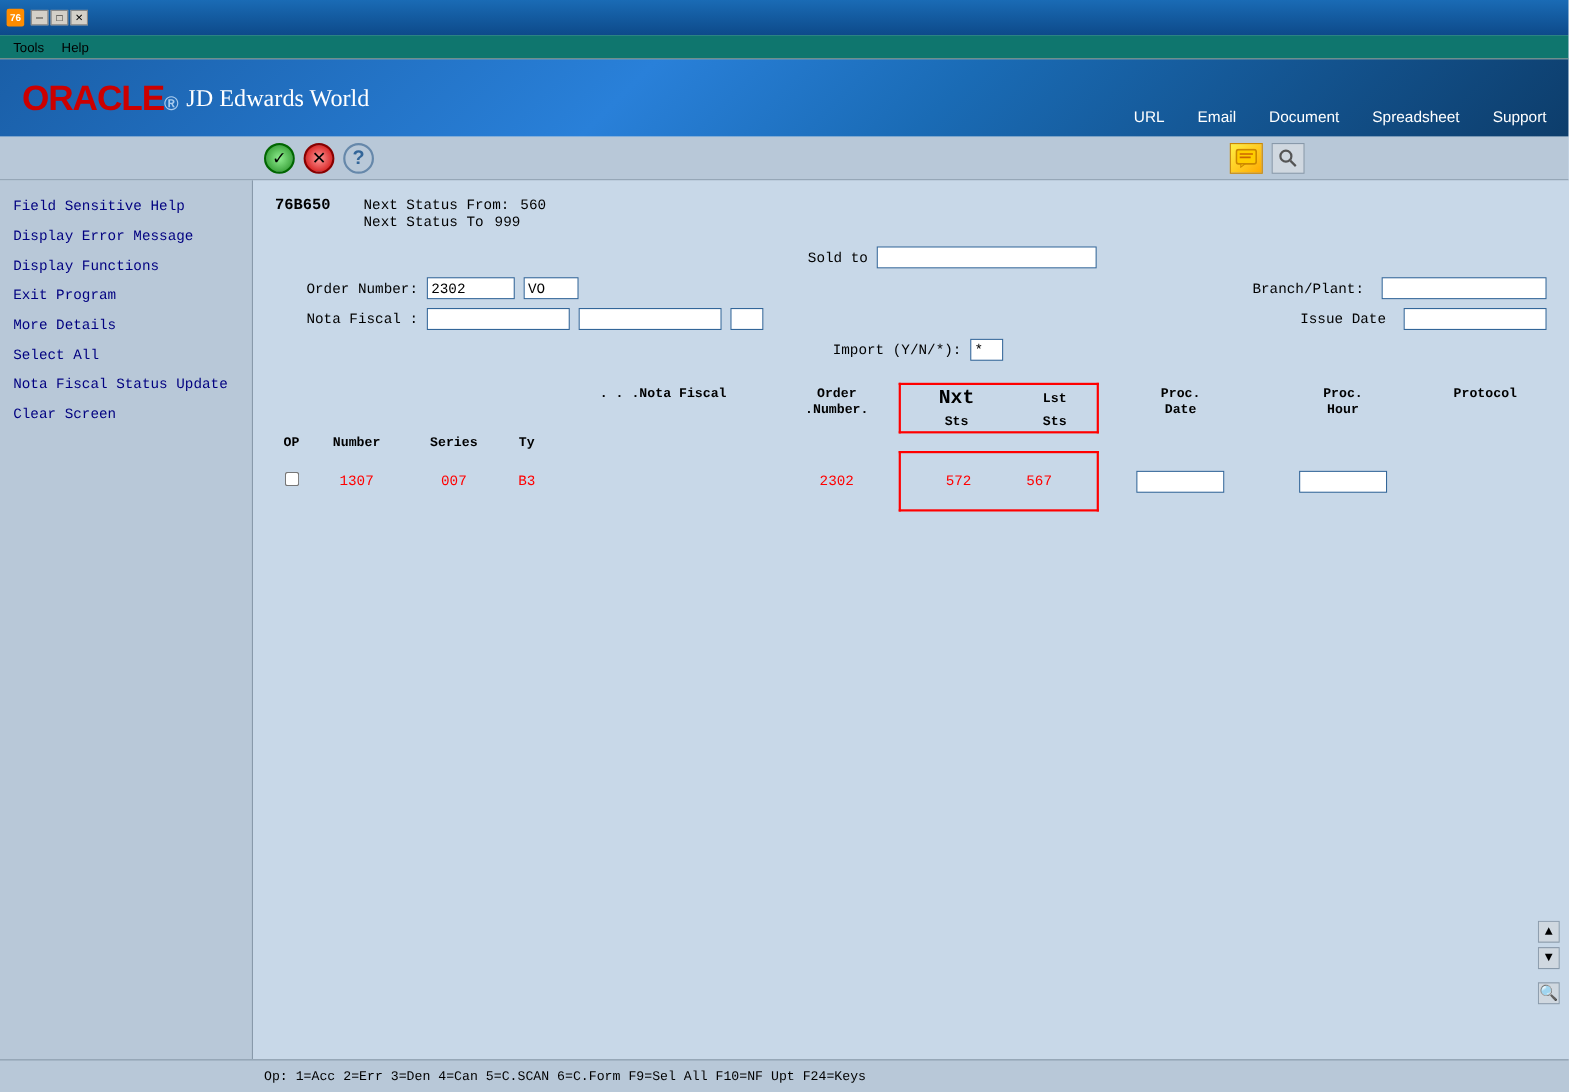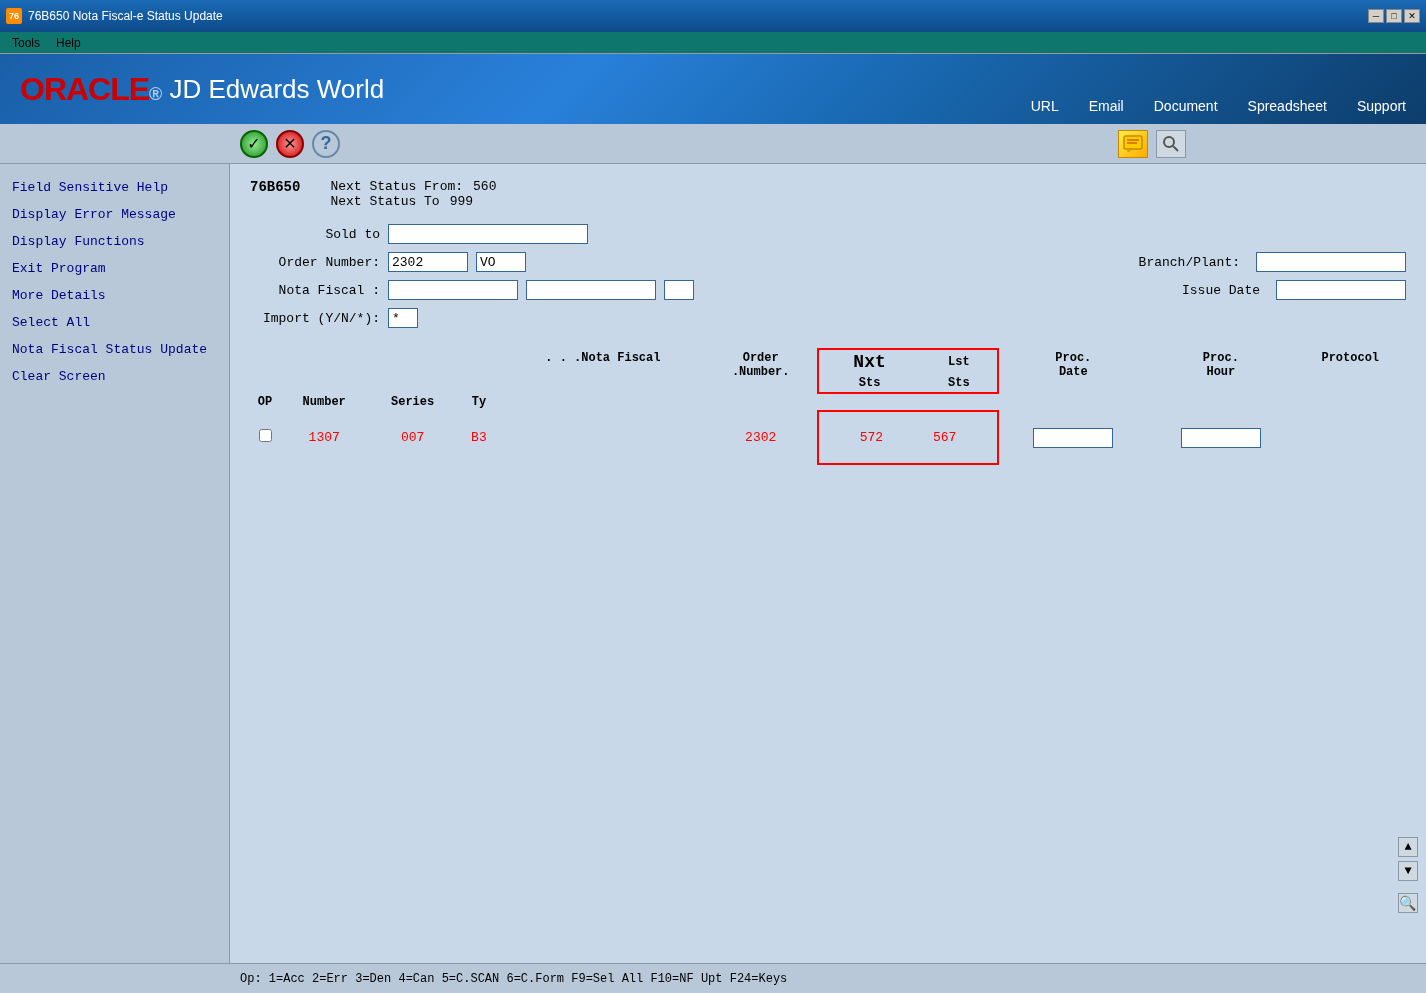--- a/index.html
+++ b/index.html
@@ -43,21 +43,21 @@
       padding: 0 20px;
       position: relative;
     }
     .oracle-logo {
       display: flex;
       align-items: center;
       gap: 8px;
     }
     .oracle-text { color: #e8e8e8; font-size: 32px; font-weight: bold; font-family: Arial, sans-serif; letter-spacing: -1px; text-align: right; }
     .oracle-text span { color: #cc0000; }
-    .jde-text { color: white; font-size: 26px; font-family: Liberation Sans, sans-serif; }
+    .jde-text { color: white; font-size: 22px; font-family: Liberation Serif, serif; }
     .header-nav {
       position: absolute;
       right: 20px;
       bottom: 10px;
       display: flex;
       gap: 30px;
     }
     .header-nav-item { color: white; font-size: 14px; font-family: Arial, sans-serif; cursor: pointer; }
 
     
@@ -123,20 +123,21 @@
       background: #c8d8e8;
       padding: 15px 20px;
       overflow-y: auto;
     }
 
     .field-row {
       display: flex;
       align-items: center;
       margin-bottom: 8px;
       gap: 8px;
+      justify-content: center;
     }
     .field-label {
       font-size: 13px;
       min-width: 130px;
       text-align: right;
     }
     .field-input {
       border: 1px solid #336699;
       background: white;
       height: 20px;
@@ -193,21 +194,20 @@
       position: relative;
     }
   </style>
 </head>
 <body>
 
 <div class="title-bar">
   <div class="title-bar-icon">
     <span>76</span>
   </div>
-  <span class="title-bar-title">76B650   Nota Fiscal-e Status Update</span>
   <div class="title-bar-controls">
     <button class="title-btn">─</button>
     <button class="title-btn">□</button>
     <button class="title-btn">✕</button>
   </div>
 </div>
 
 <div class="menu-bar">
   <span class="menu-item">Tools</span>
   <span class="menu-item">Help</span>

